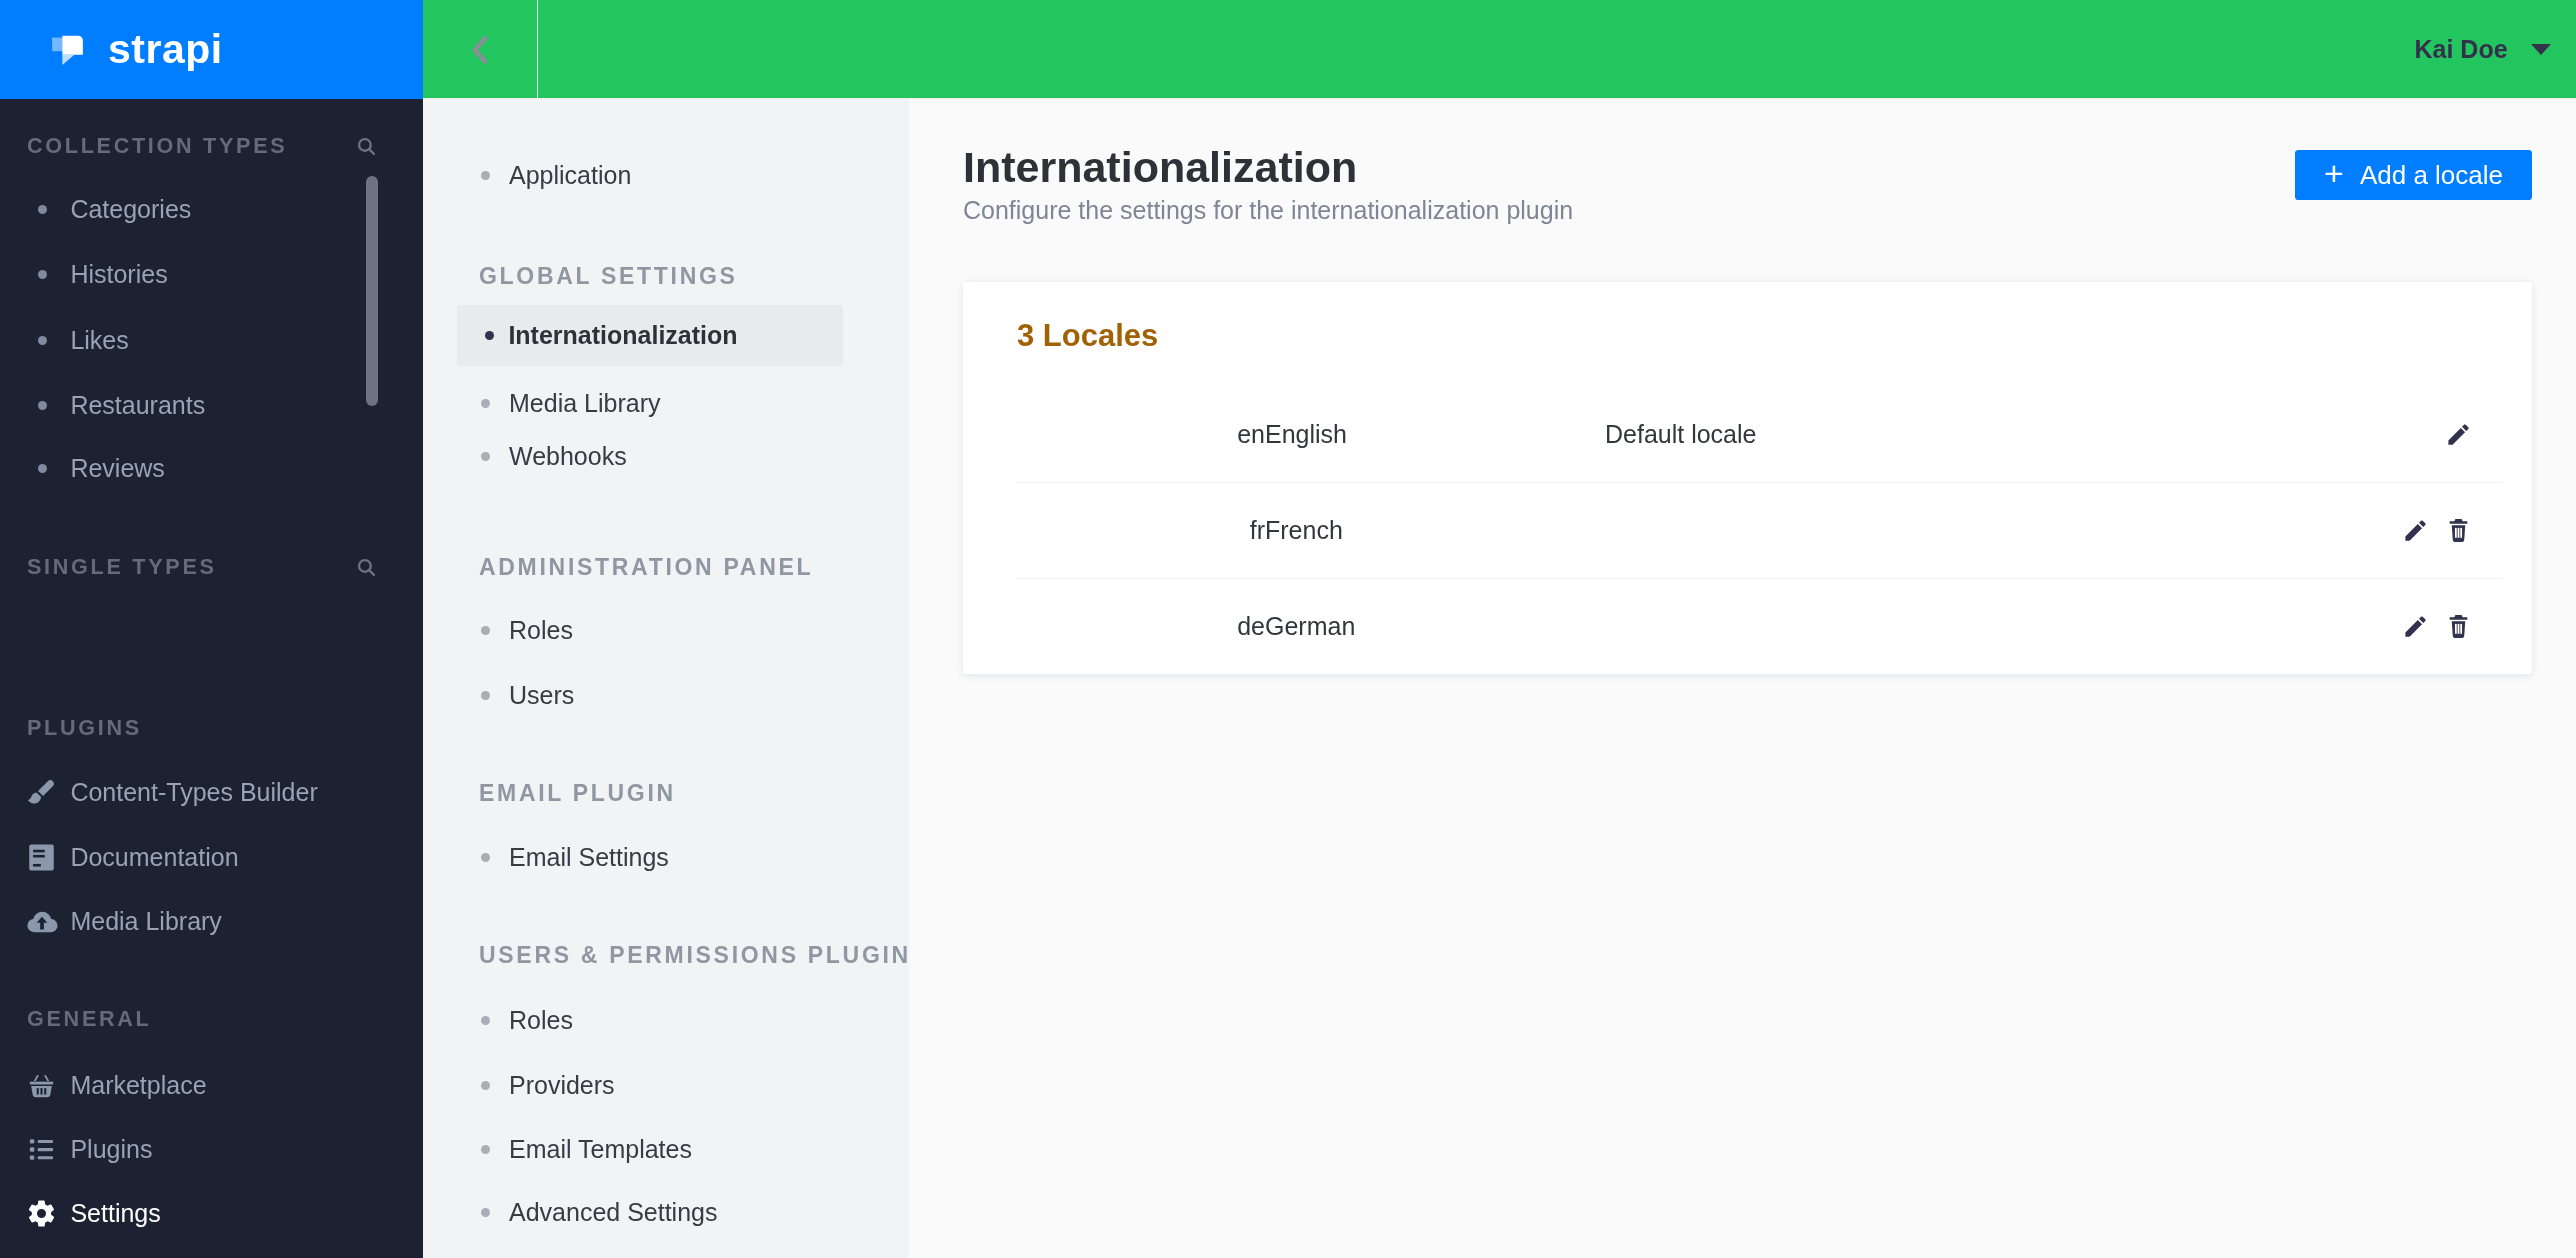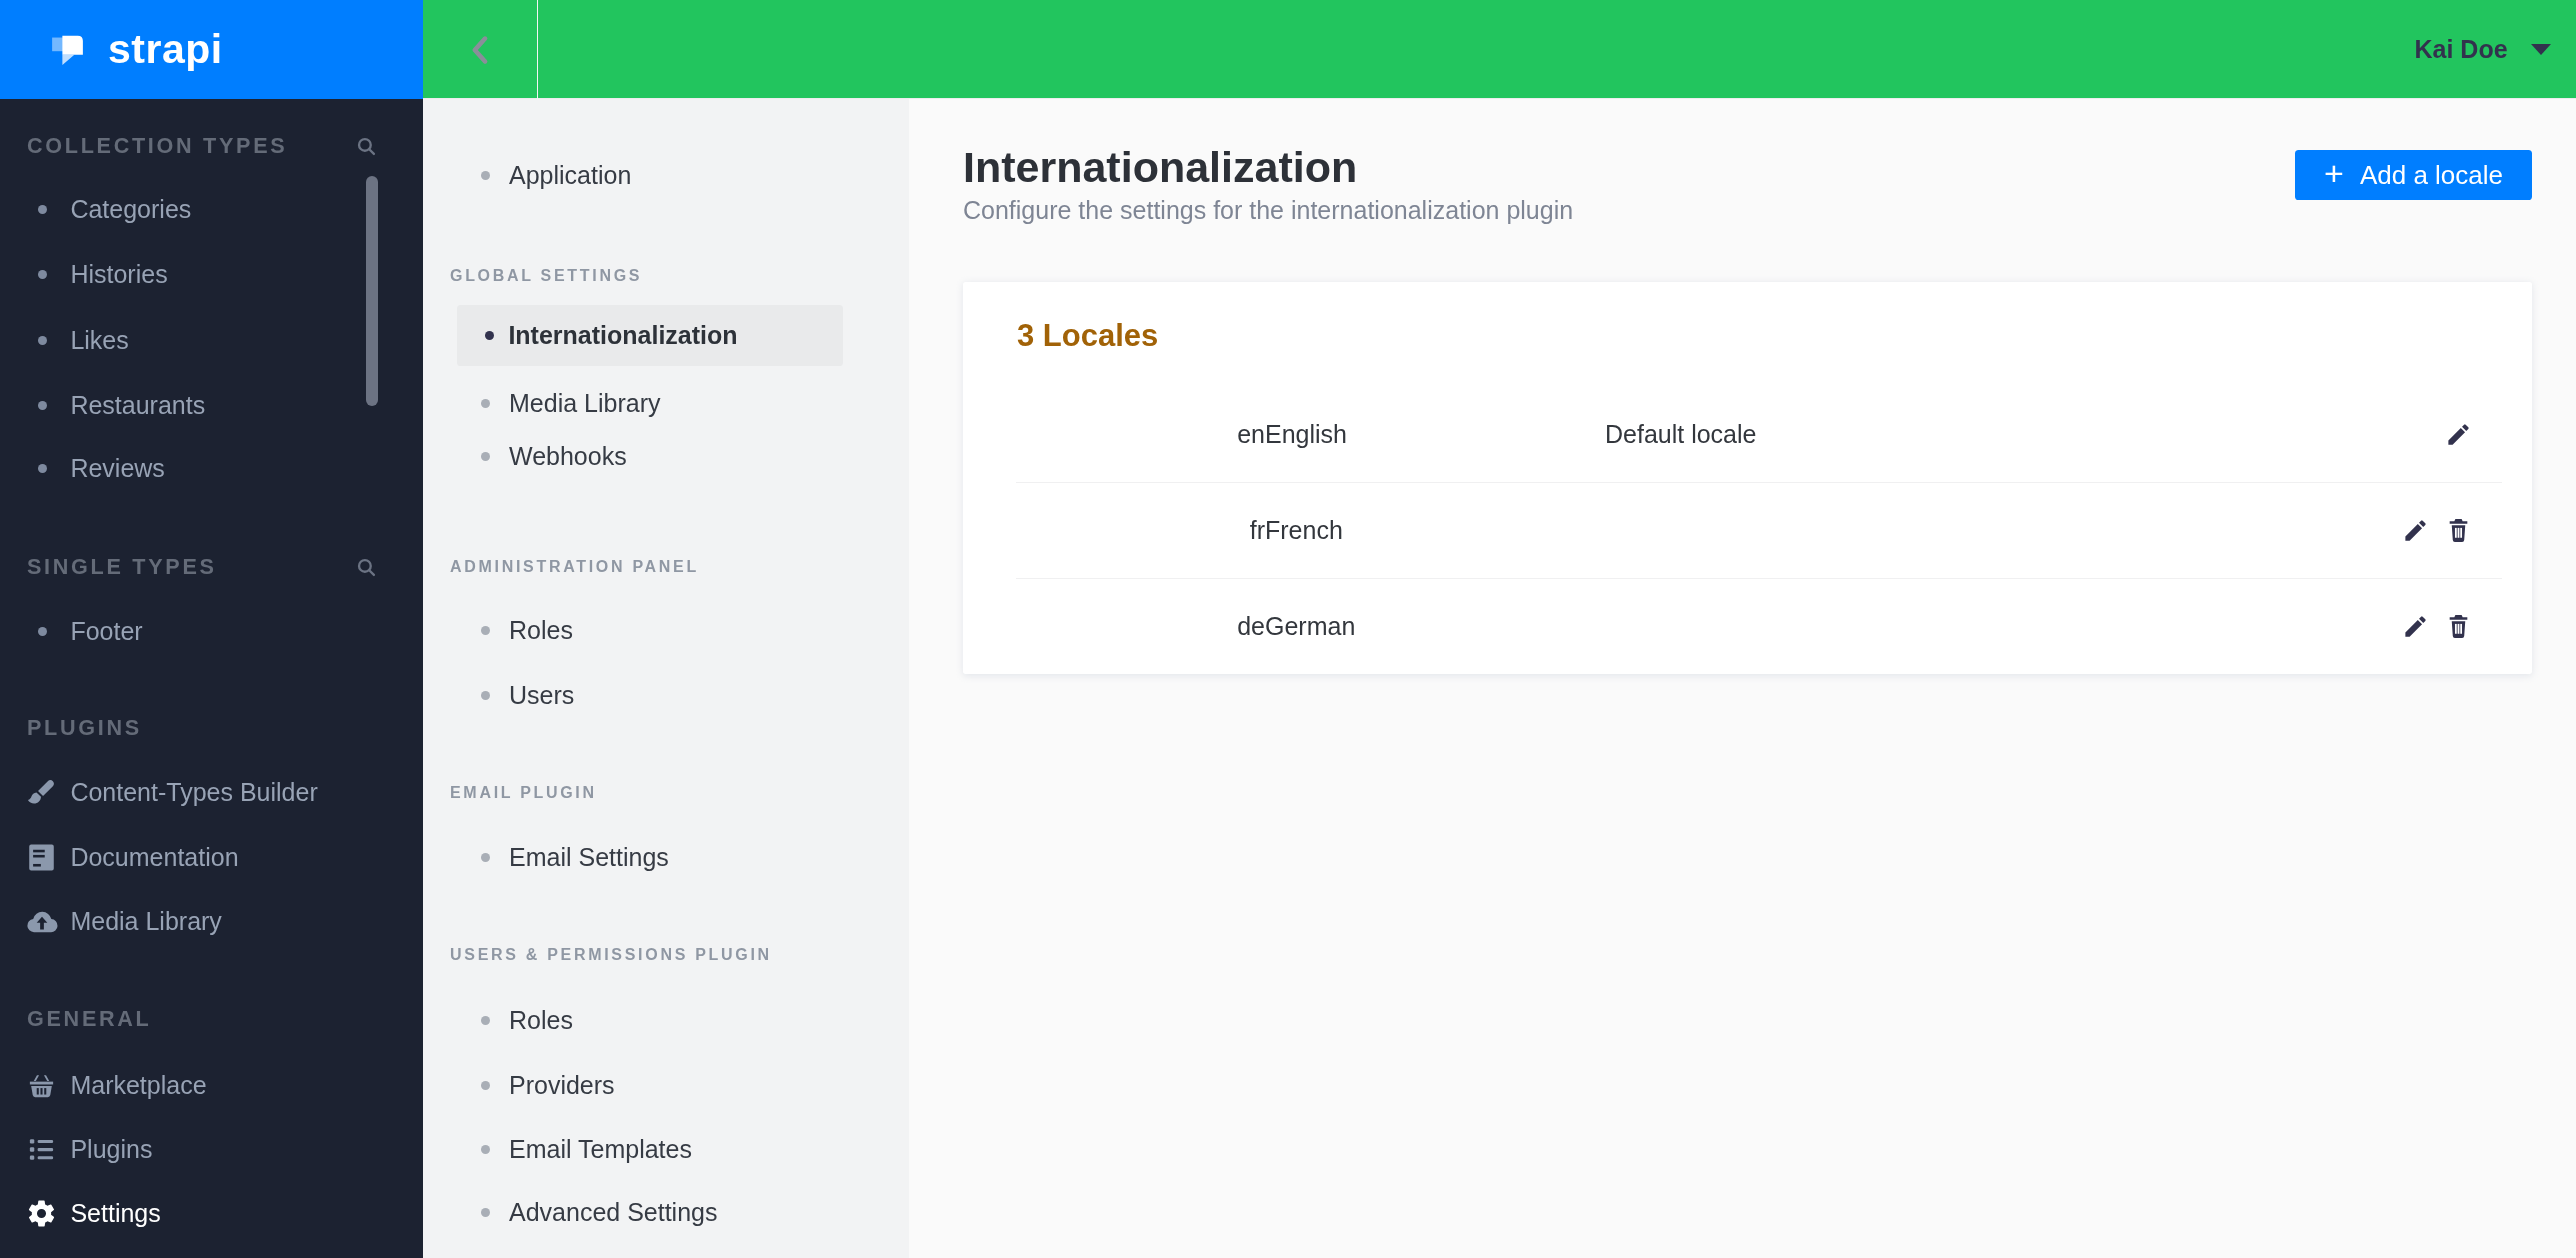--- a/index.html
+++ b/index.html
@@ -35,22 +35,22 @@
             border-bottom:0.9px solid #eceded; }
   .back-btn { position:absolute; left:0; top:0; width:115px; height:99px; border-right:0.9px solid #f3f4f5;
               display:flex; align-items:center; justify-content:center; cursor:pointer; }
   .user-menu { position:absolute; right:25px; top:0; height:99px; display:flex; align-items:center; cursor:pointer; }
   .user-name { color:#32324d; font-size:25px; font-weight:600; }
   .caret-down { width:0; height:0; margin-left:23.4px; border-left:10px solid transparent;
                 border-right:10px solid transparent; border-top:11.7px solid #32324d; }
 
   
   .settings-col { position:absolute; left:423px; top:99px; width:486px; bottom:0; background:#f2f3f4; }
-  .ssh { position:absolute; left:416px; width:486px; height:40px; padding-left:34px;
-         display:flex; align-items:center; color:#8f97a3; font-size:16px; font-weight:700; letter-spacing:2.7px; }
+  .ssh { position:absolute; left:445px; width:486px; height:40px; padding-left:34px;
+         display:flex; align-items:center; color:#8f97a3; font-size:23px; font-weight:700; letter-spacing:2.7px; }
   .ssi { position:absolute; left:423px; width:486px; height:65px; padding-left:58px;
          display:flex; align-items:center; color:#363b44; font-size:25px; cursor:pointer; }
   .ssi .bullet { width:9px; height:9px; border-radius:50%; background:#a9aeb6; margin-right:19px; flex:0 0 auto; }
   .ssi.pill { left:457px; width:386px; height:61px; padding-left:28px; background:#e9eaeb; border-radius:3.6px;
               font-weight:600; color:#2d3239; }
   .ssi.pill .bullet { background:#32324d; margin-right:14.4px; }
 
   
   .main { position:absolute; left:909px; top:99px; right:0; bottom:0; background:#fafafa; }
   .page-title { position:absolute; left:54px; top:45px; color:#2d3138; font-size:43px; font-weight:600; line-height:47px; }
@@ -117,24 +117,20 @@
       </div>
     <div class="v-scrollbar"></div>
 
     <div class="sh" style="top:547px">
       <span>SINGLE TYPES</span>
       <svg class="search-icon" viewBox="0 0 26 26" fill="none" stroke="#6b7383" stroke-width="2.6">
         <circle cx="11" cy="11" r="6.5"></circle>
           <line x1="15.8" y1="15.8" x2="21" y2="21" stroke-linecap="round"></line>
       </svg>
     </div>
-    <div class="si" style="top:599px">
-        <span class="bullet"></span>
-        <span>Footer</span>
-      </div>
 
     <div class="sh" style="top:708px">
         <span>PLUGINS</span>
       </div>
     <div class="si" style="top:760px">
       <span class="ic">
           <svg width="31" height="31" viewBox="0 0 24 24" fill="currentColor">
             <path d="M20.8 3.2c-1.1-1.1-2.8-1.1-3.9 0l-7.6 7.6 3.9 3.9 7.6-7.6c1.1-1.1 1.1-2.8 0-3.9zM8.1 12c-2 .4-3.3 1.4-3.9 3.1-.5 1.3-1.1 2.1-2.7 2.8.9 1.7 2.8 2.6 4.7 2.6 3 0 5.4-2.4 5.4-5.3L8.1 12z"></path>
           </svg>
         </span>

